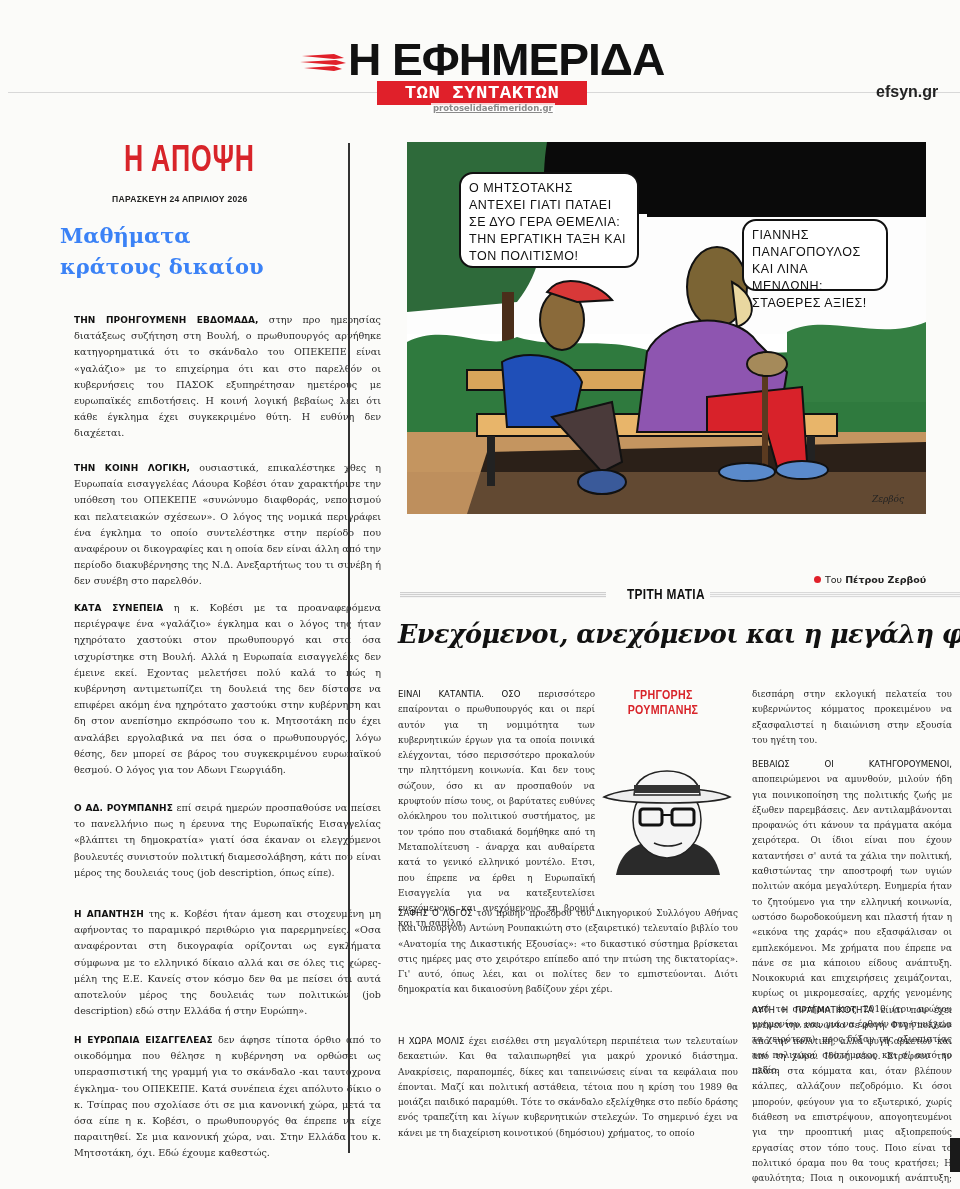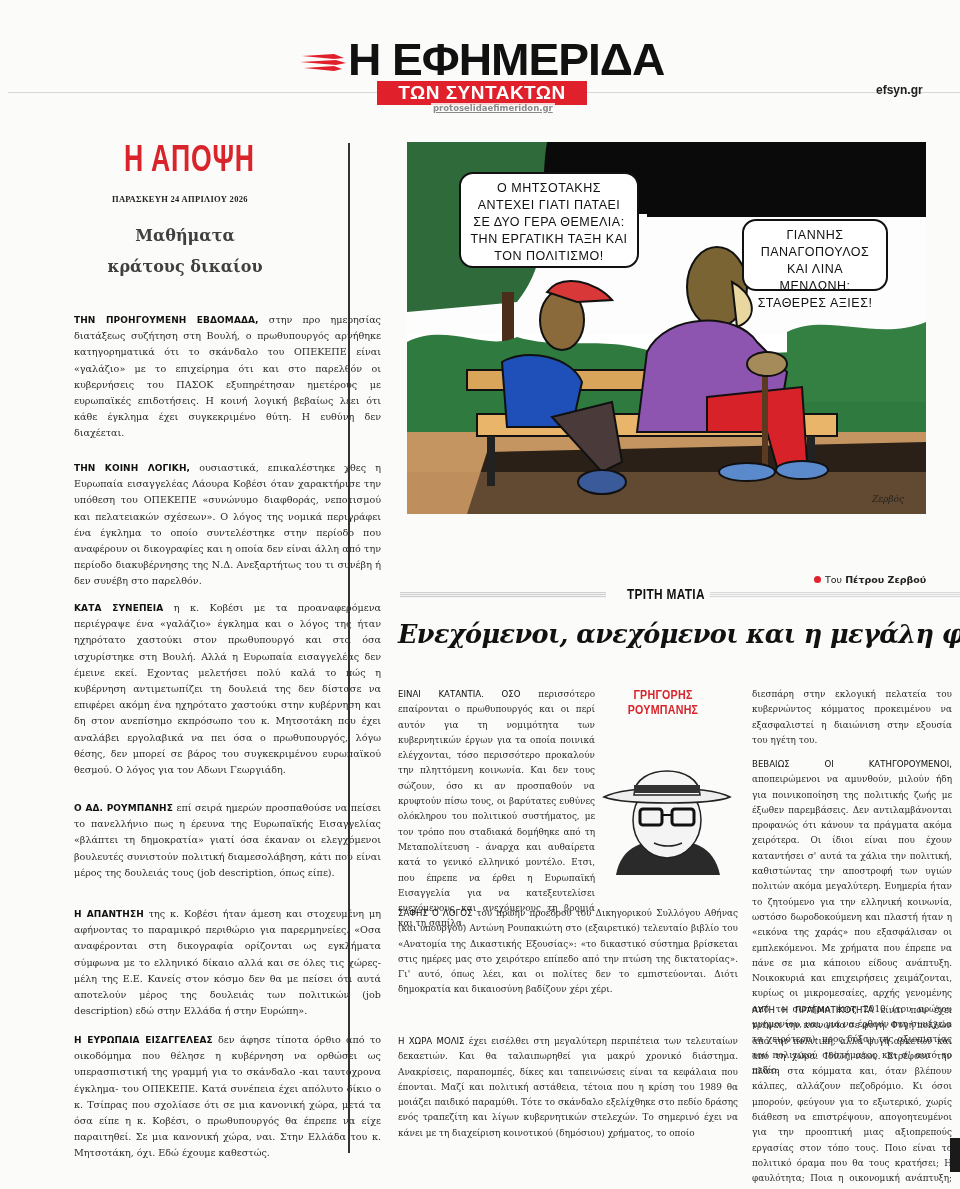--- a/index.html
+++ b/index.html
@@ -4,34 +4,34 @@
   <style>
     * { box-sizing: border-box; margin: 0; padding: 0; }
     html, body { width: 960px; height: 1189px; background: #fbfbf9; overflow: hidden; }
     body { position: relative; font-family: "DejaVu Serif", serif; color: #1a1a1a; }
 
     
     .masthead { position: absolute; left: 0; top: 0; width: 960px; height: 115px; margin-left: 8px; }
     .mast-lines { position: absolute; left: 0; top: 92px; width: 960px; height: 1px; background: #d8d8d8; }
     .mast-flame { position: absolute; left: 292px; top: 50px; width: 46px; height: 24px; }
     .mast-title { position: absolute; left: 340px; top: 36px; font-family: "Liberation Sans", sans-serif; font-weight: 900; font-size: 44px; letter-spacing: -1px; color: #111; transform: scaleX(1.05); transform-origin: left; line-height: 48px; }
-    .mast-sub { position: absolute; left: 369px; top: 81px; width: 210px; height: 24px; background: #e0202a; color: #fff; font-family: Liberation Sans, sans-serif; font-weight: 700; font-size: 19px; text-align: center; line-height: 24px; letter-spacing: 0.5px; }
-    .mast-site { position: absolute; left: 868px; top: 83px; font-family: "Liberation Sans", sans-serif; font-weight: 700; font-size: 12px; color: #222; text-align: center; }
+    .mast-sub { position: absolute; left: 369px; top: 81px; width: 210px; height: 24px; background: #e0202a; color: #fff; font-family: Liberation Mono, monospace; font-weight: 700; font-size: 19px; text-align: center; line-height: 24px; letter-spacing: 0.5px; }
+    .mast-site { position: absolute; left: 868px; top: 83px; font-family: "Liberation Sans", sans-serif; font-weight: 700; font-size: 16px; color: #222; text-align: center; }
     .col-divider { position: absolute; left: 348px; top: 143px; width: 2px; height: 1010px; background: #333; }
     .opinion-logo { position: absolute; left: 124px; top: 139px; font-family: "Liberation Sans", sans-serif; font-weight: 700; font-size: 37px; color: #d8242a; transform: scaleX(0.72); transform-origin: left; letter-spacing: 1px; line-height: 40px; }
-    .opinion-date { position: absolute; left: 112px; top: 194px; font-family: Liberation Serif, serif; font-size: 8.5px; font-weight: 700; color: #222; letter-spacing: 0.3px; }
-    .opinion-title { position: absolute; left: 60px; top: 220px; width: 250px; text-align: center; font-family: "DejaVu Serif", serif; font-weight: 700; font-size: 16px; line-height: 31px; color: #404040; }
+    .opinion-date { position: absolute; left: 112px; top: 194px; font-family: Liberation Sans, sans-serif; font-size: 8.5px; font-weight: 700; color: #222; letter-spacing: 0.3px; }
+    .opinion-title { position: absolute; left: 60px; top: 220px; width: 250px; font-family: "DejaVu Serif", serif; font-weight: 700; font-size: 21px; line-height: 31px; color: #3b82f6; }
 
     .para { position: absolute; left: 30px; width: 307px; font-family: "DejaVu Serif", serif; font-size: 9.6px; line-height: 16.2px; color: #2a2a2a; text-align: justify; margin-left: 44px; }
     .para .lead { font-family: "DejaVu Sans", sans-serif; font-weight: 700; font-size: 9px; letter-spacing: 0.1px; color: #111; }
 
     
     .cartoon { position: absolute; left: 407px; top: 142px; width: 519px; height: 372px; overflow: hidden; background: #fff; }
     .cartoon svg { display: block; }
-    .bubble { position: absolute; background: #fff; border: 2px solid #111; border-radius: 14px; font-family: "Liberation Sans", sans-serif; font-size: 12.5px; font-weight: 400; text-align: center; line-height: 17px; color: #111; letter-spacing: 0.5px; padding: 6px 8px; }
+    .bubble { position: absolute; background: #fff; border: 2px solid #111; border-radius: 14px; font-family: "Liberation Sans", sans-serif; font-size: 12.5px; font-weight: 400; line-height: 17px; color: #111; letter-spacing: 0.5px; padding: 6px 8px; }
     .bubble1 { left: 52px; top: 30px; width: 180px; height: 96px; }
     .bubble2 { left: 335px; top: 77px; width: 146px; height: 72px; }
     .watermark { position: absolute; left: 431px; top: 103px; font-family: "DejaVu Sans", sans-serif; font-size: 8.5px; font-weight: 700; color: #8a8a8a; background: rgba(255,255,255,0.8); padding: 0 2px; text-decoration: underline; }
     .signature { position: absolute; left: 465px; top: 352px; font-family: "DejaVu Serif", serif; font-style: italic; font-size: 9px; color: #222; }
 
     .credit { position: absolute; left: 814px; top: 530px; font-family: "DejaVu Sans", sans-serif; font-size: 9.5px; color: #222; margin-top: 44px; }
     .credit .dot { display: inline-block; width: 7px; height: 7px; border-radius: 50%; background: #e0202a; margin-right: 4px; vertical-align: 0; }
     .credit b { font-weight: 700; }
 
     

